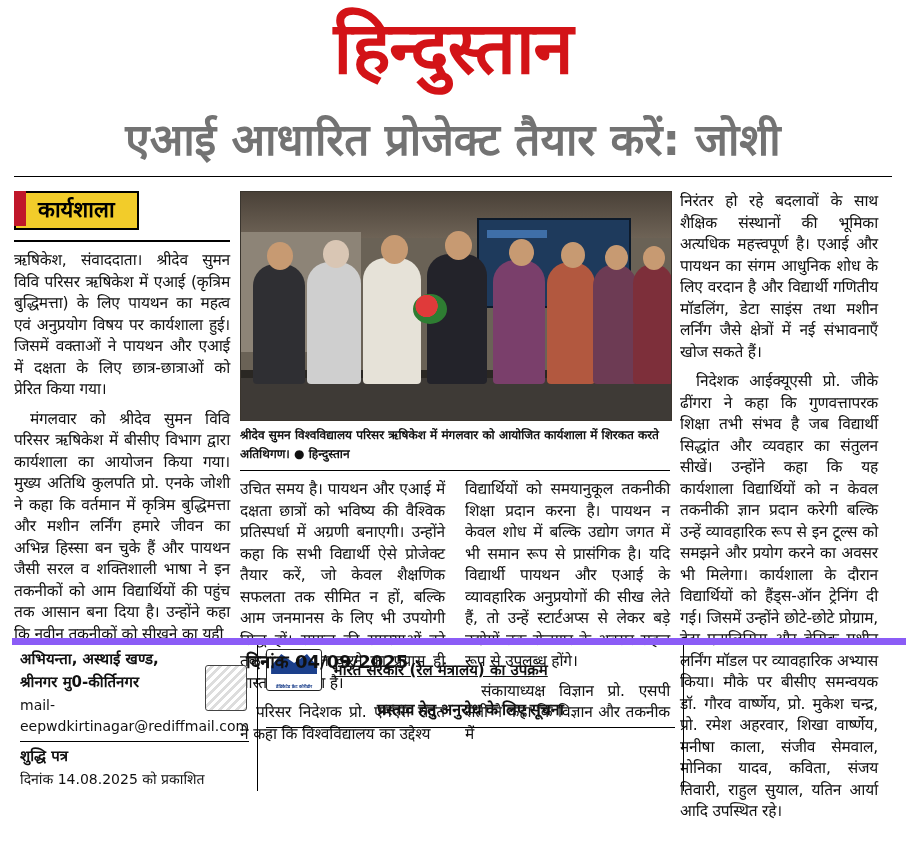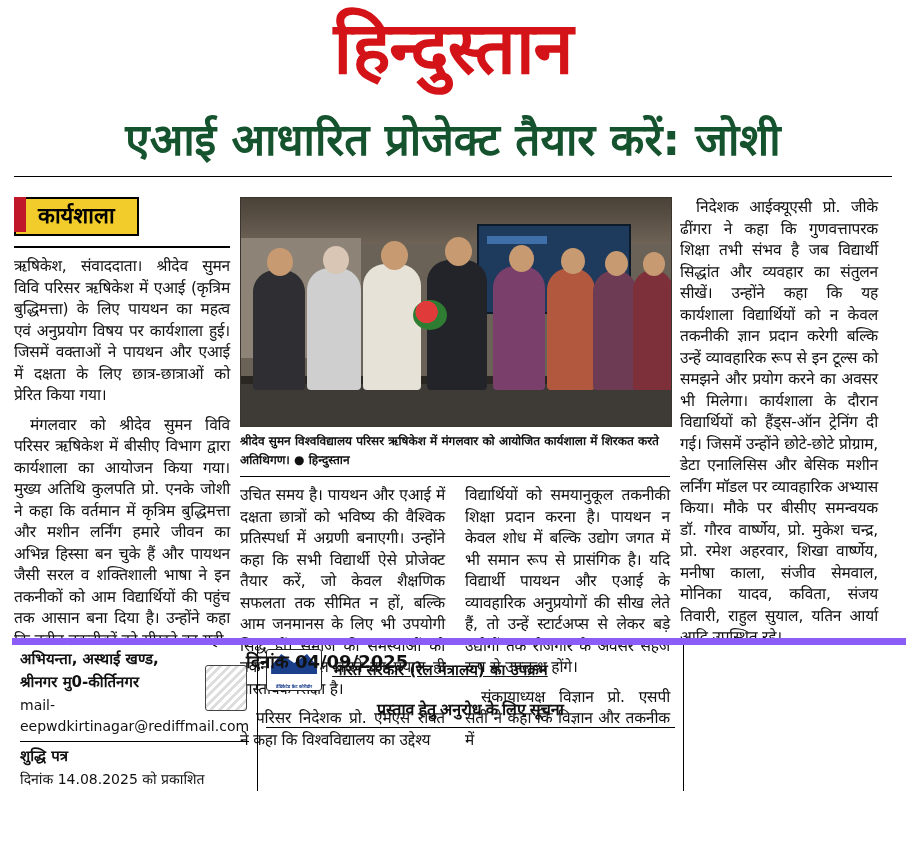--- a/index.html
+++ b/index.html
@@ -29,33 +29,33 @@
     white-space:nowrap;
   }
 
   
   .headline{
     text-align:center;
     font-family:"DejaVu Sans", sans-serif;
     font-weight:bold;
     font-size:44px;
     line-height:52px;
-    color:#14532d;
+    color:#737373;
     padding:10px 8px 6px 8px;
     white-space:nowrap;
   }
   .rule-thin{
     border-top:1px solid #000;
     margin:4px 14px 0 14px;
   }
 
   
   .body-area{
     position:relative;
-    margin-top:20px;
+    margin-top:14px;
     padding:0 14px;
     display:flex;
     gap:10px;
     height:560px;
   }
   .col{width:216px;}
   .col.wide{width:430px;}
   .col.right{width:198px;}
 
   
@@ -286,20 +286,21 @@
           <p class="txt indent">परिसर निदेशक प्रो. एमएस रावत ने कहा कि विश्वविद्यालय का उद्देश्य</p>
         </div>
         <div>
           <p class="txt">विद्यार्थियों को समयानुकूल तकनीकी शिक्षा प्रदान करना है। पायथन न केवल शोध में बल्कि उद्योग जगत में भी समान रूप से प्रासंगिक है। यदि विद्यार्थी पायथन और एआई के व्यावहारिक अनुप्रयोगों की सीख लेते हैं, तो उन्हें स्टार्टअप्स से लेकर बड़े उद्योगों तक रोजगार के अवसर सहज रूप से उपलब्ध होंगे।</p>
           <p class="txt indent">संकायाध्यक्ष विज्ञान प्रो. एसपी सती ने कहा कि विज्ञान और तकनीक में</p>
         </div>
       </div>
     </div>
 
     <div class="col right">
+      <p class="txt">निरंतर हो रहे बदलावों के साथ शैक्षिक संस्थानों की भूमिका अत्यधिक महत्त्वपूर्ण है। एआई और पायथन का संगम आधुनिक शोध के लिए वरदान है और विद्यार्थी गणितीय मॉडलिंग, डेटा साइंस तथा मशीन लर्निंग जैसे क्षेत्रों में नई संभावनाएँ खोज सकते हैं।</p>
       <p class="txt indent">निदेशक आईक्यूएसी प्रो. जीके ढींगरा ने कहा कि गुणवत्तापरक शिक्षा तभी संभव है जब विद्यार्थी सिद्धांत और व्यवहार का संतुलन सीखें। उन्होंने कहा कि यह कार्यशाला विद्यार्थियों को न केवल तकनीकी ज्ञान प्रदान करेगी बल्कि उन्हें व्यावहारिक रूप से इन टूल्स को समझने और प्रयोग करने का अवसर भी मिलेगा। कार्यशाला के दौरान विद्यार्थियों को हैंड्स-ऑन ट्रेनिंग दी गई। जिसमें उन्होंने छोटे-छोटे प्रोग्राम, डेटा एनालिसिस और बेसिक मशीन लर्निंग मॉडल पर व्यावहारिक अभ्यास किया। मौके पर बीसीए समन्वयक डॉ. गौरव वार्ष्णेय, प्रो. मुकेश चन्द्र, प्रो. रमेश अहरवार, शिखा वार्ष्णेय, मनीषा काला, संजीव सेमवाल, मोनिका यादव, कविता, संजय तिवारी, राहुल सुयाल, यतिन आर्या आदि उपस्थित रहे।</p>
     </div>
   </div>
 
   <div class="bottom">
     <div class="bottom-inner">
       <div class="bl">
         <p>अभियन्ता, अस्थाई खण्ड,</p>
         <p>श्रीनगर मु0-कीर्तिनगर</p>
         <div class="emblem"></div>

